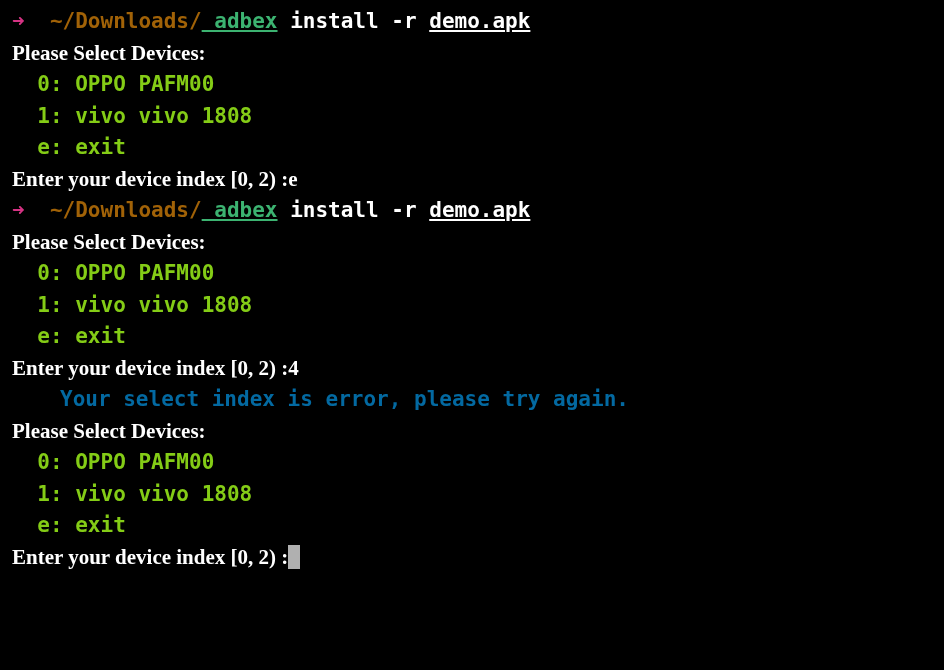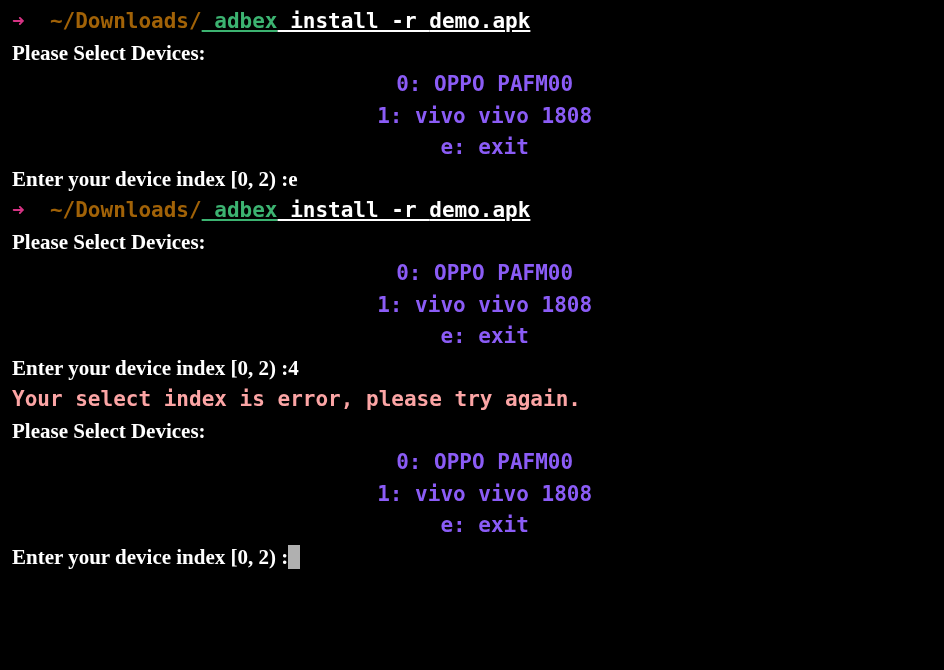--- a/index.html
+++ b/index.html
@@ -27,34 +27,34 @@
     }
     .path {
       color: #a16207;
     }
     .cmd {
       color: #3cb371;
       text-decoration: underline;
     }
     .args {
       color: #ffffff;
-      text-decoration: underline;
     }
     .underline {
+      text-decoration: underline;
     }
     .white {
       color: #ffffff;
       font-family: Liberation Serif, serif;
     }
     .blue {
-      color: #8b5cf6;
-      text-align: center;
+      color: #84cc16;
     }
     .error {
-      color: #fca5a5;
+      color: #0369a1;
+      margin-left: 48px;
     }
     .cursor {
       display: inline-block;
       width: 12px;
       height: 24px;
       background-color: #b0b0b0;
       vertical-align: text-bottom;
     }
   </style>
 </head>

